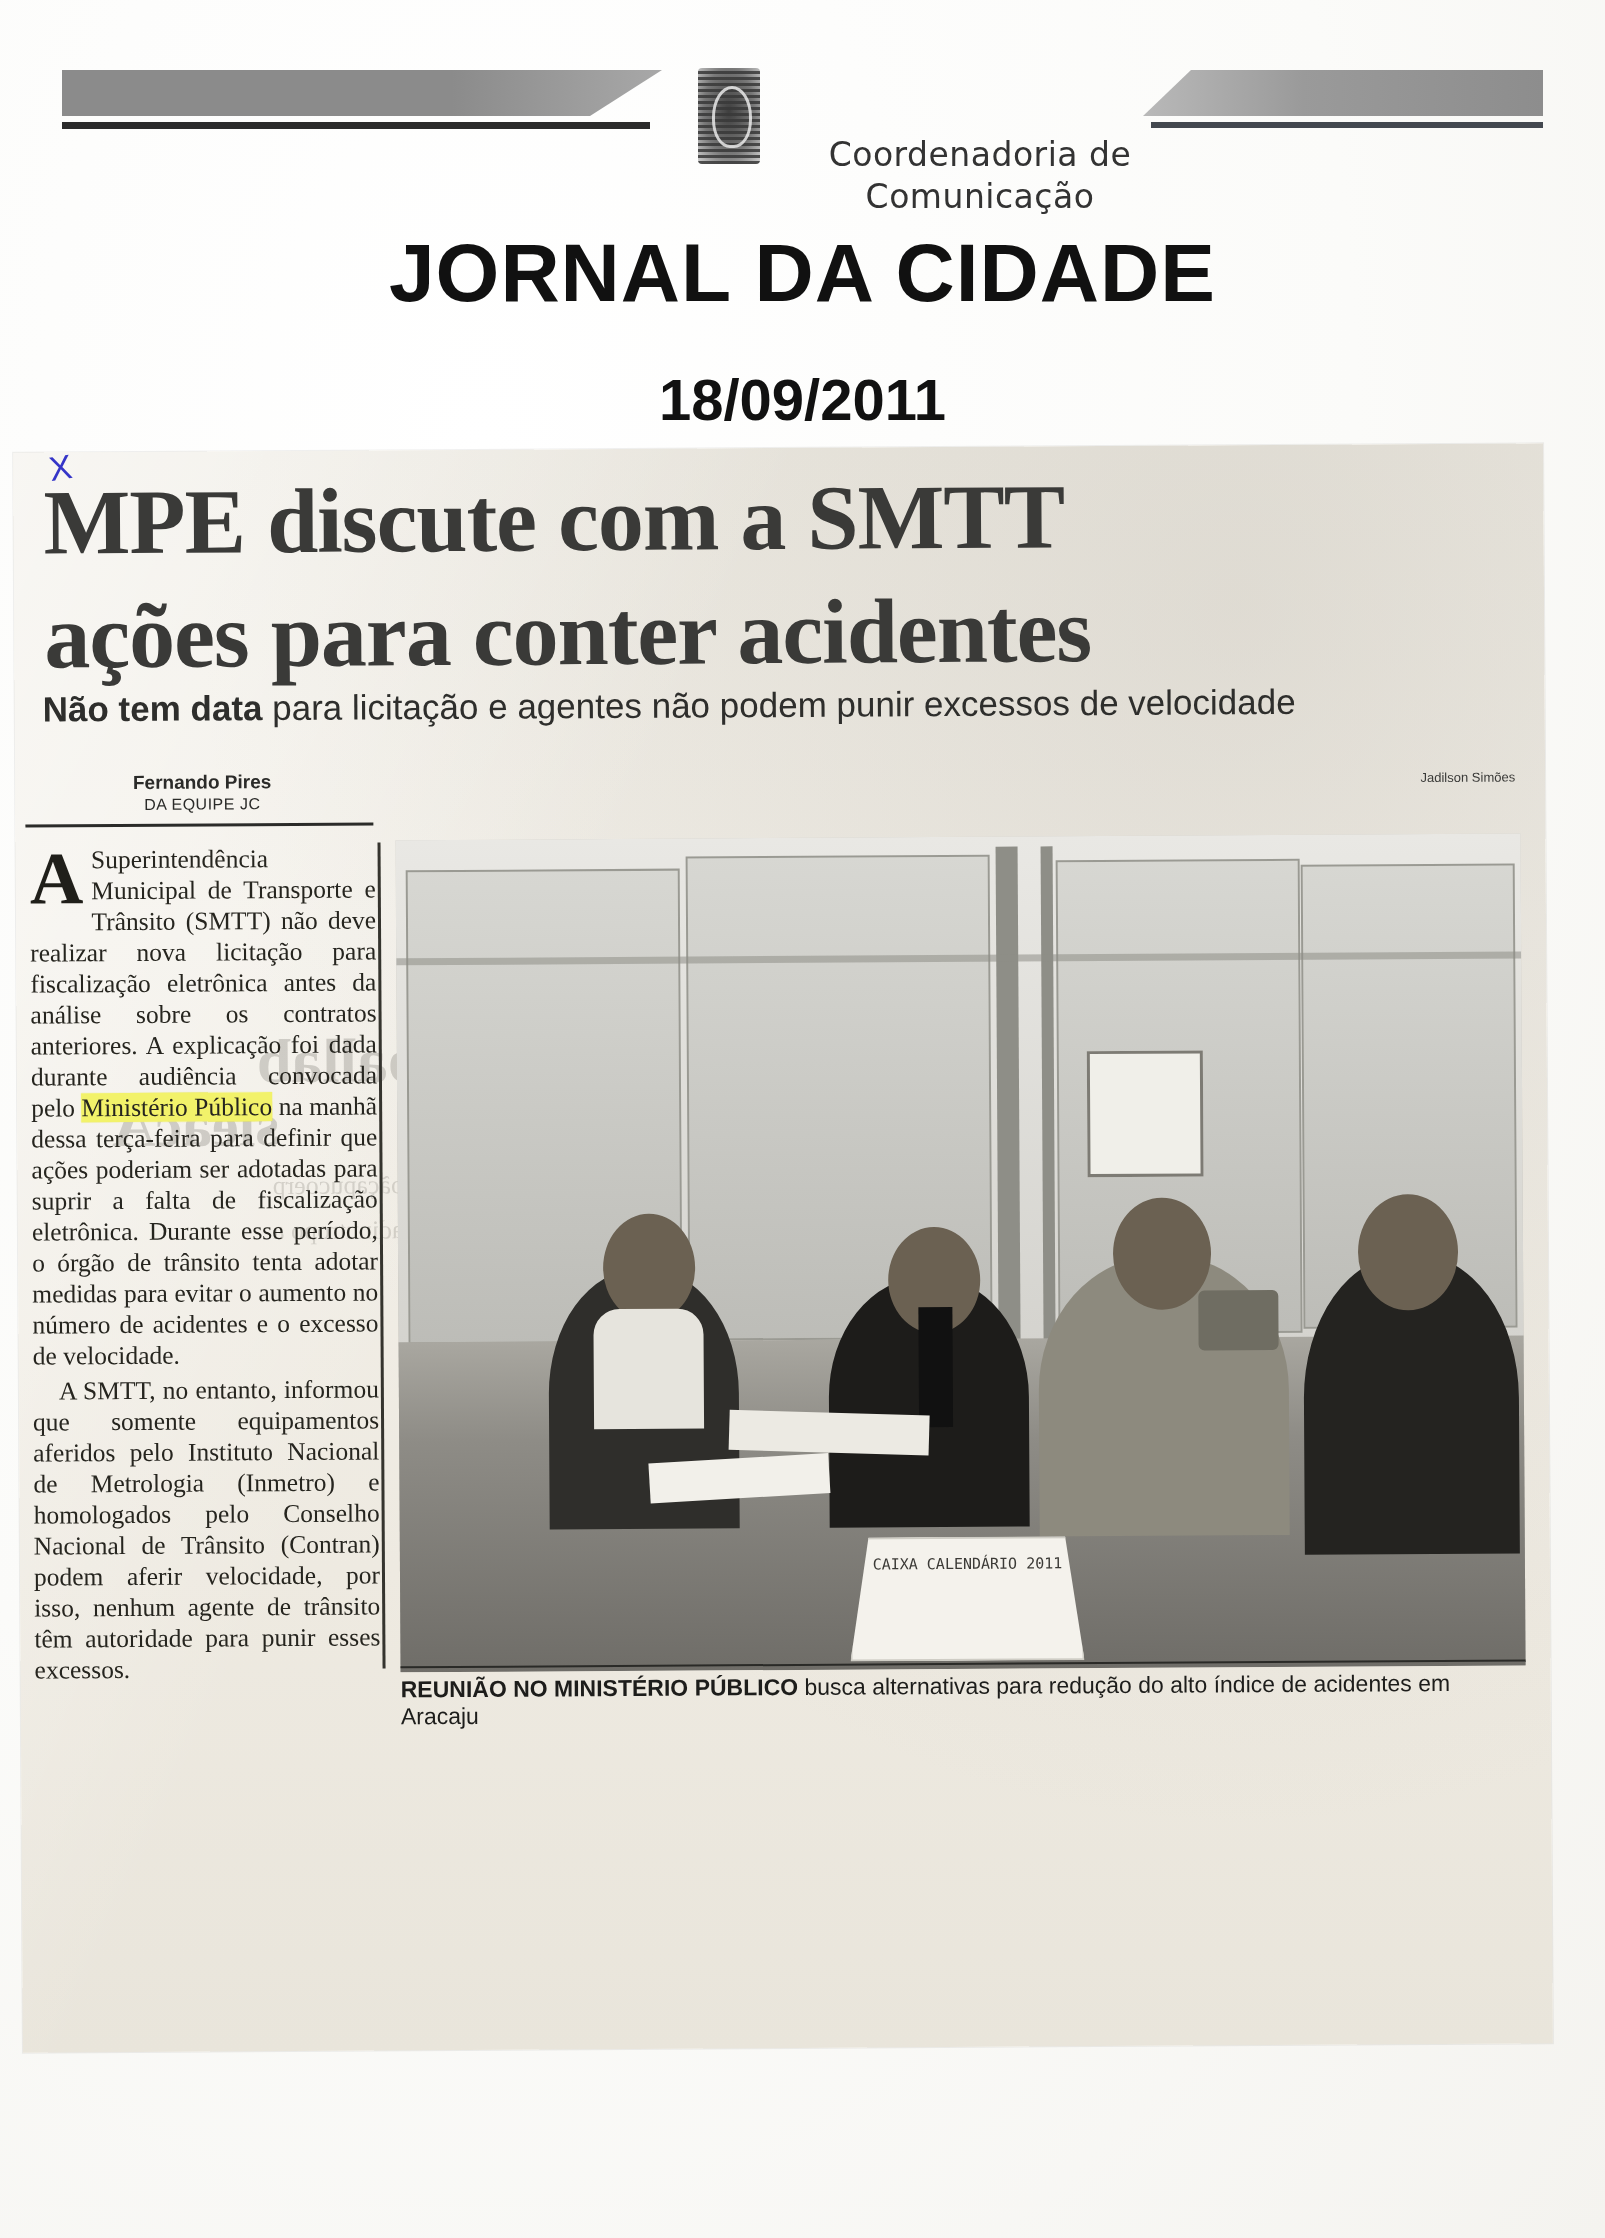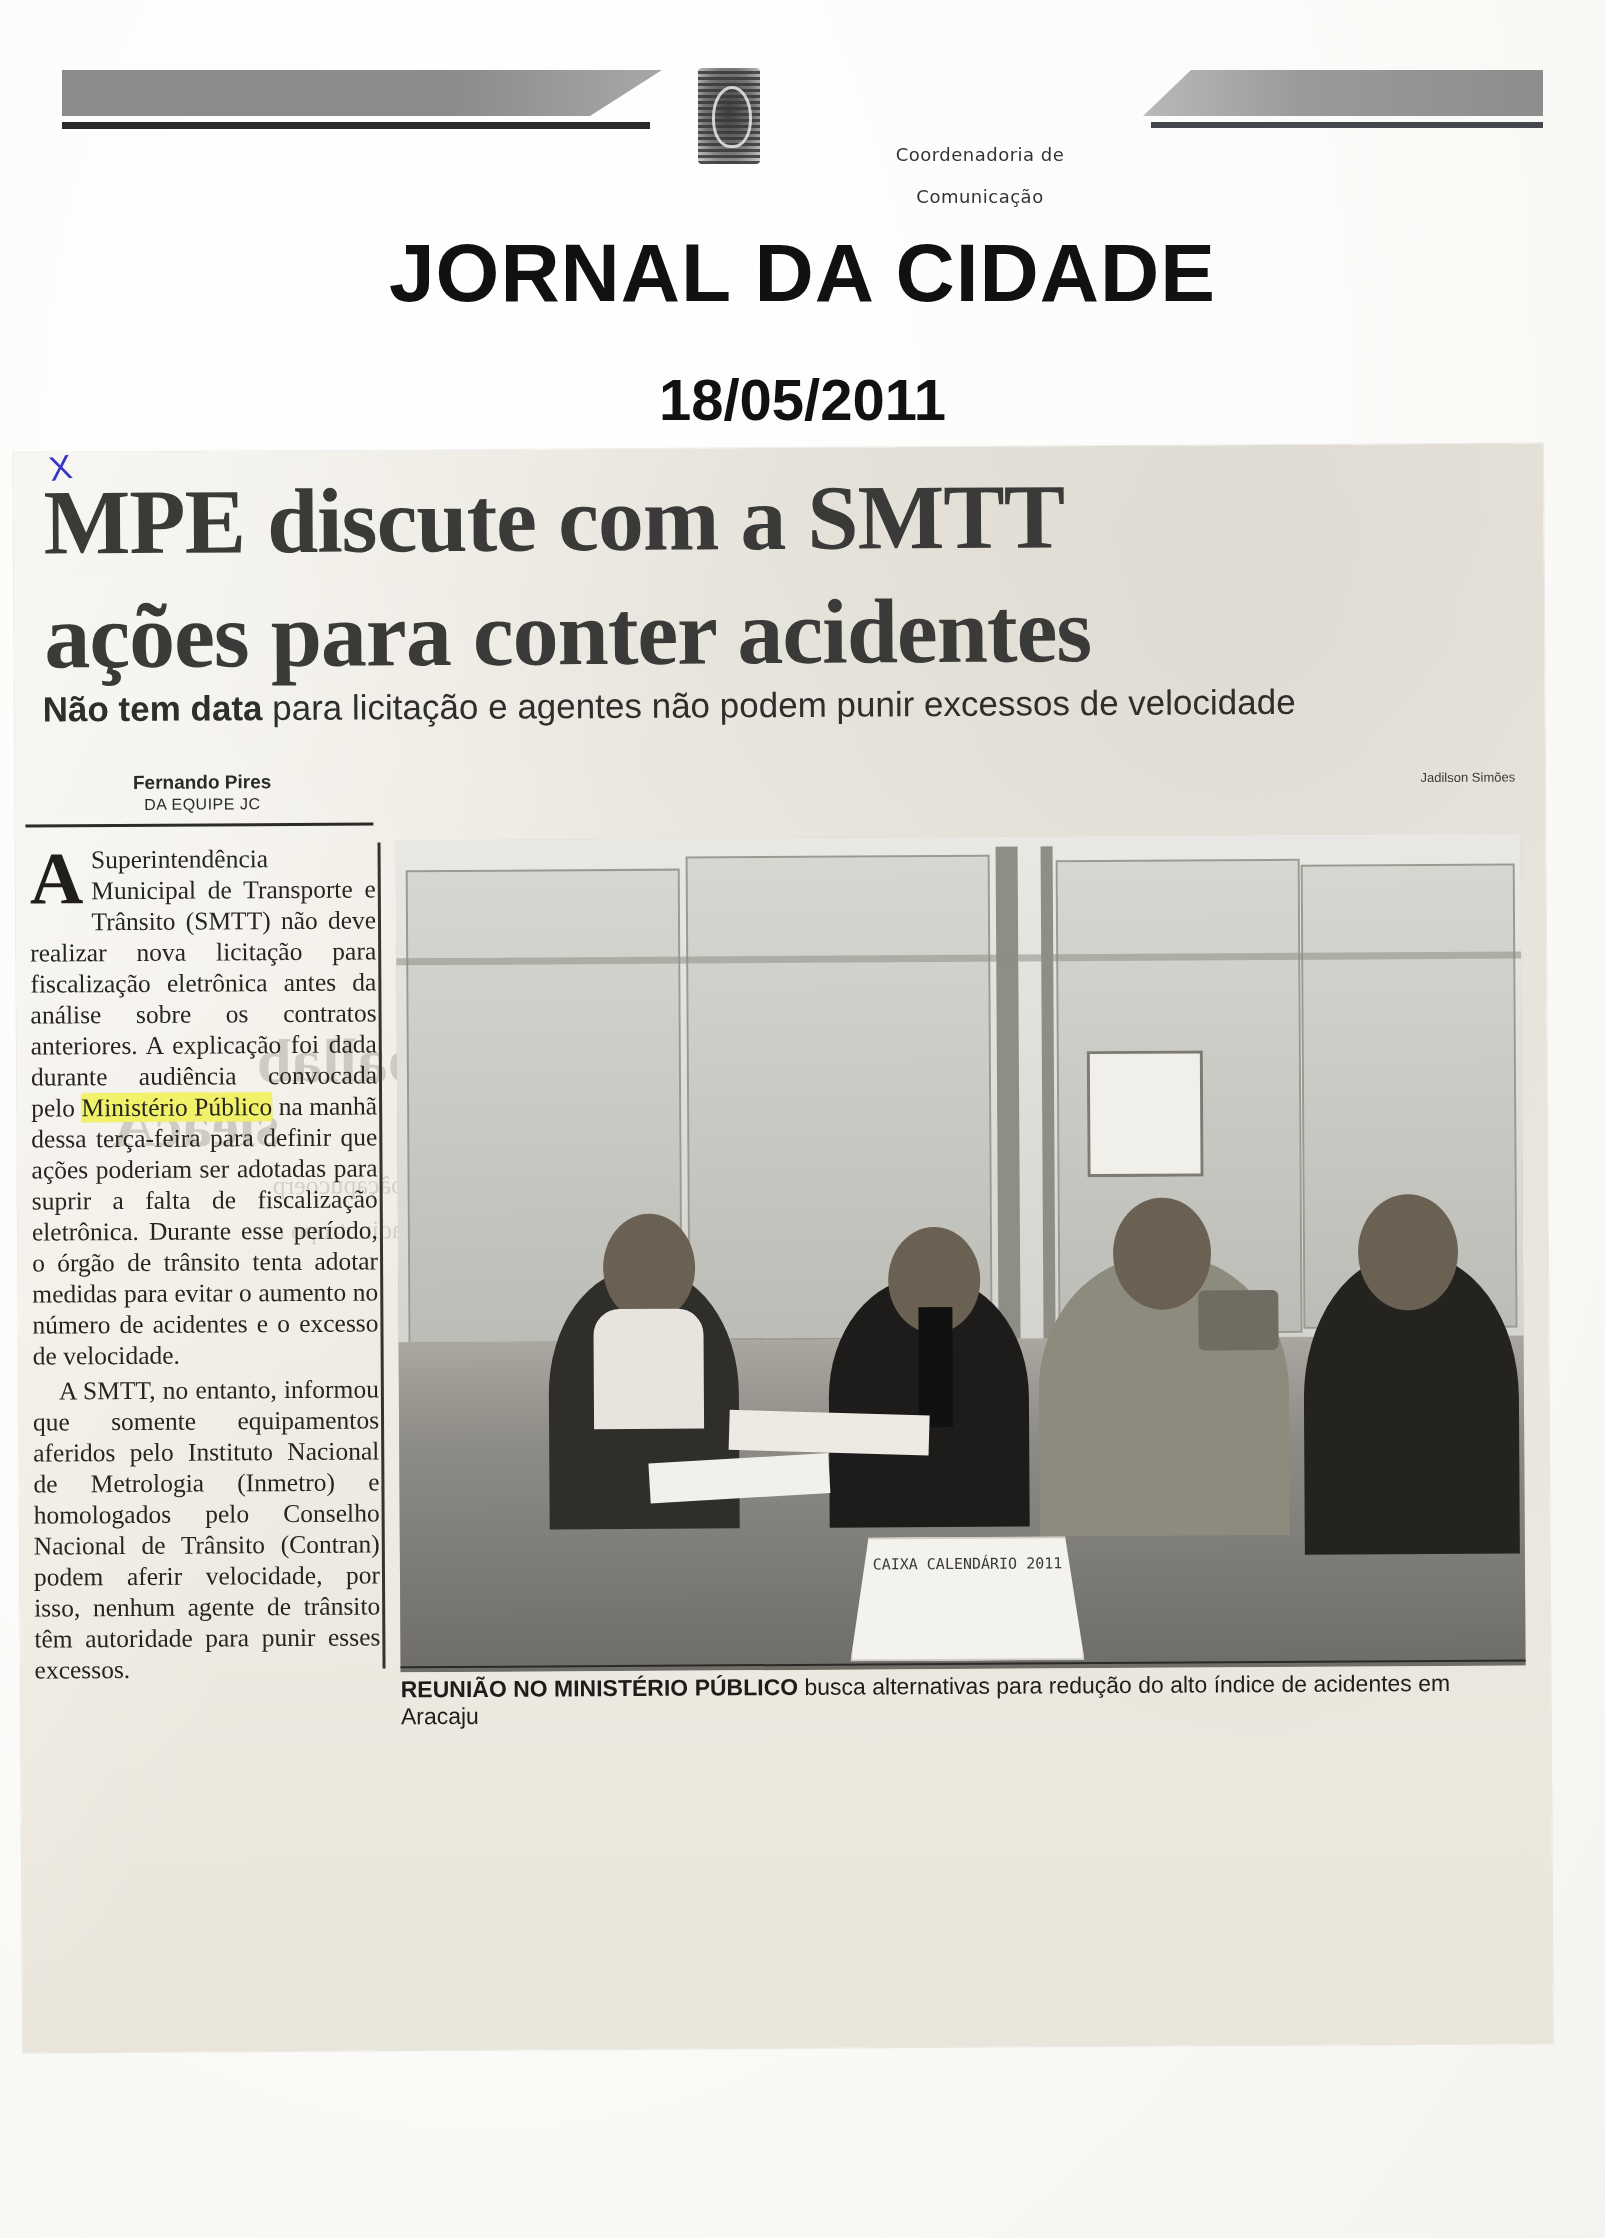--- a/index.html
+++ b/index.html
@@ -93,21 +93,21 @@
     border-radius: 50% 50% 45% 45%;
     opacity: .8;
   }
   #org-name {
     position: absolute;
     left: 800px;
     top: 72px;
     width: 360px;
     text-align: center;
     font-family: "DejaVu Sans", sans-serif;
-    font-size: 18px;
+    font-size: 33px;
     line-height: 42px;
     color: #333;
     letter-spacing: .5px;
   }
   #org-name div { white-space: nowrap; }
 
   
   #masthead {
     position: absolute;
     top: 226px;
@@ -346,21 +346,21 @@
       <div class="crest-inner"></div>
     </div>
 
     <div id="org-name">
       <div>Coordenadoria de</div>
       <div>Comunicação</div>
     </div>
   </div>
 
   <div id="masthead">JORNAL DA CIDADE</div>
-  <div id="issue-date">18/05/2011</div>
+  <div id="issue-date">18/09/2011</div>
 
   <div id="clipping">
 
     <div class="ghost" id="ghost1">uedop seroballab</div>
     <div class="ghost" id="ghost2">sieacA</div>
     <div class="ghost" id="ghost3">otnemua od oãçapucoerp</div>
     <div class="ghost" id="ghost4">sadidem sa edadinutropo a</div>
 
     <div id="x-mark">X</div>
 

